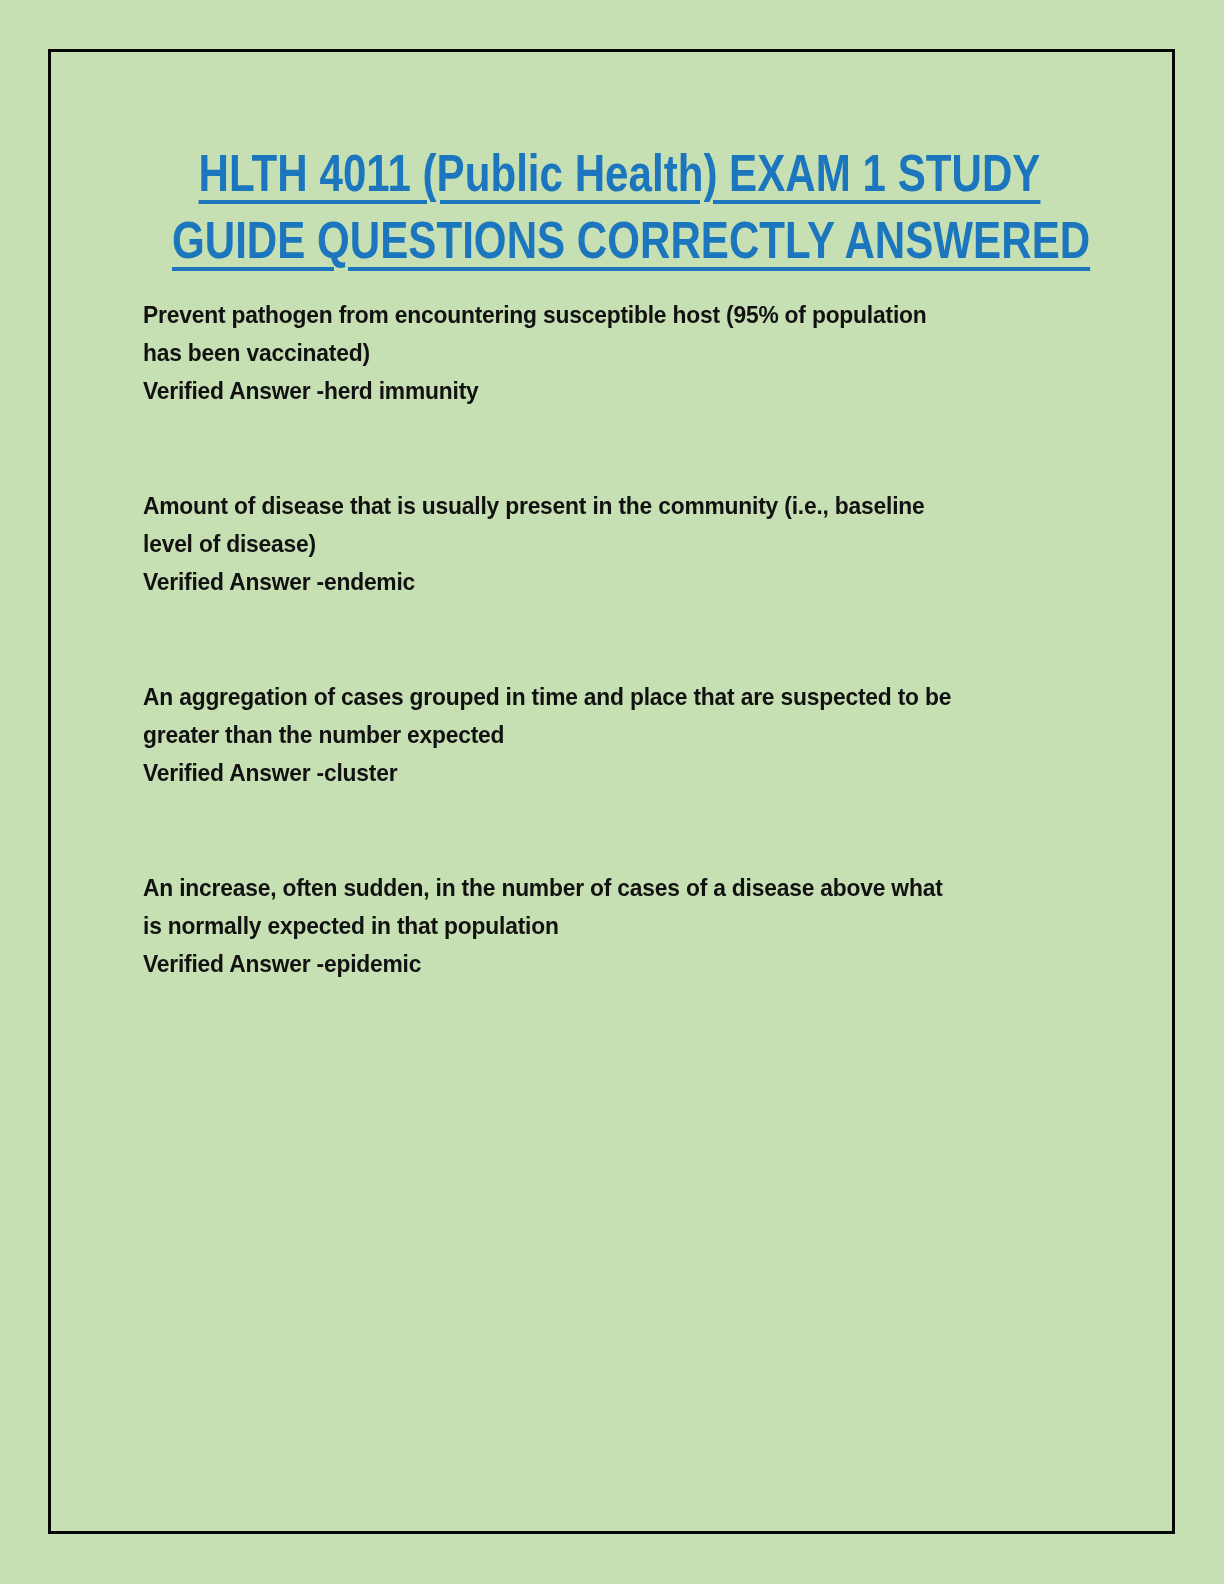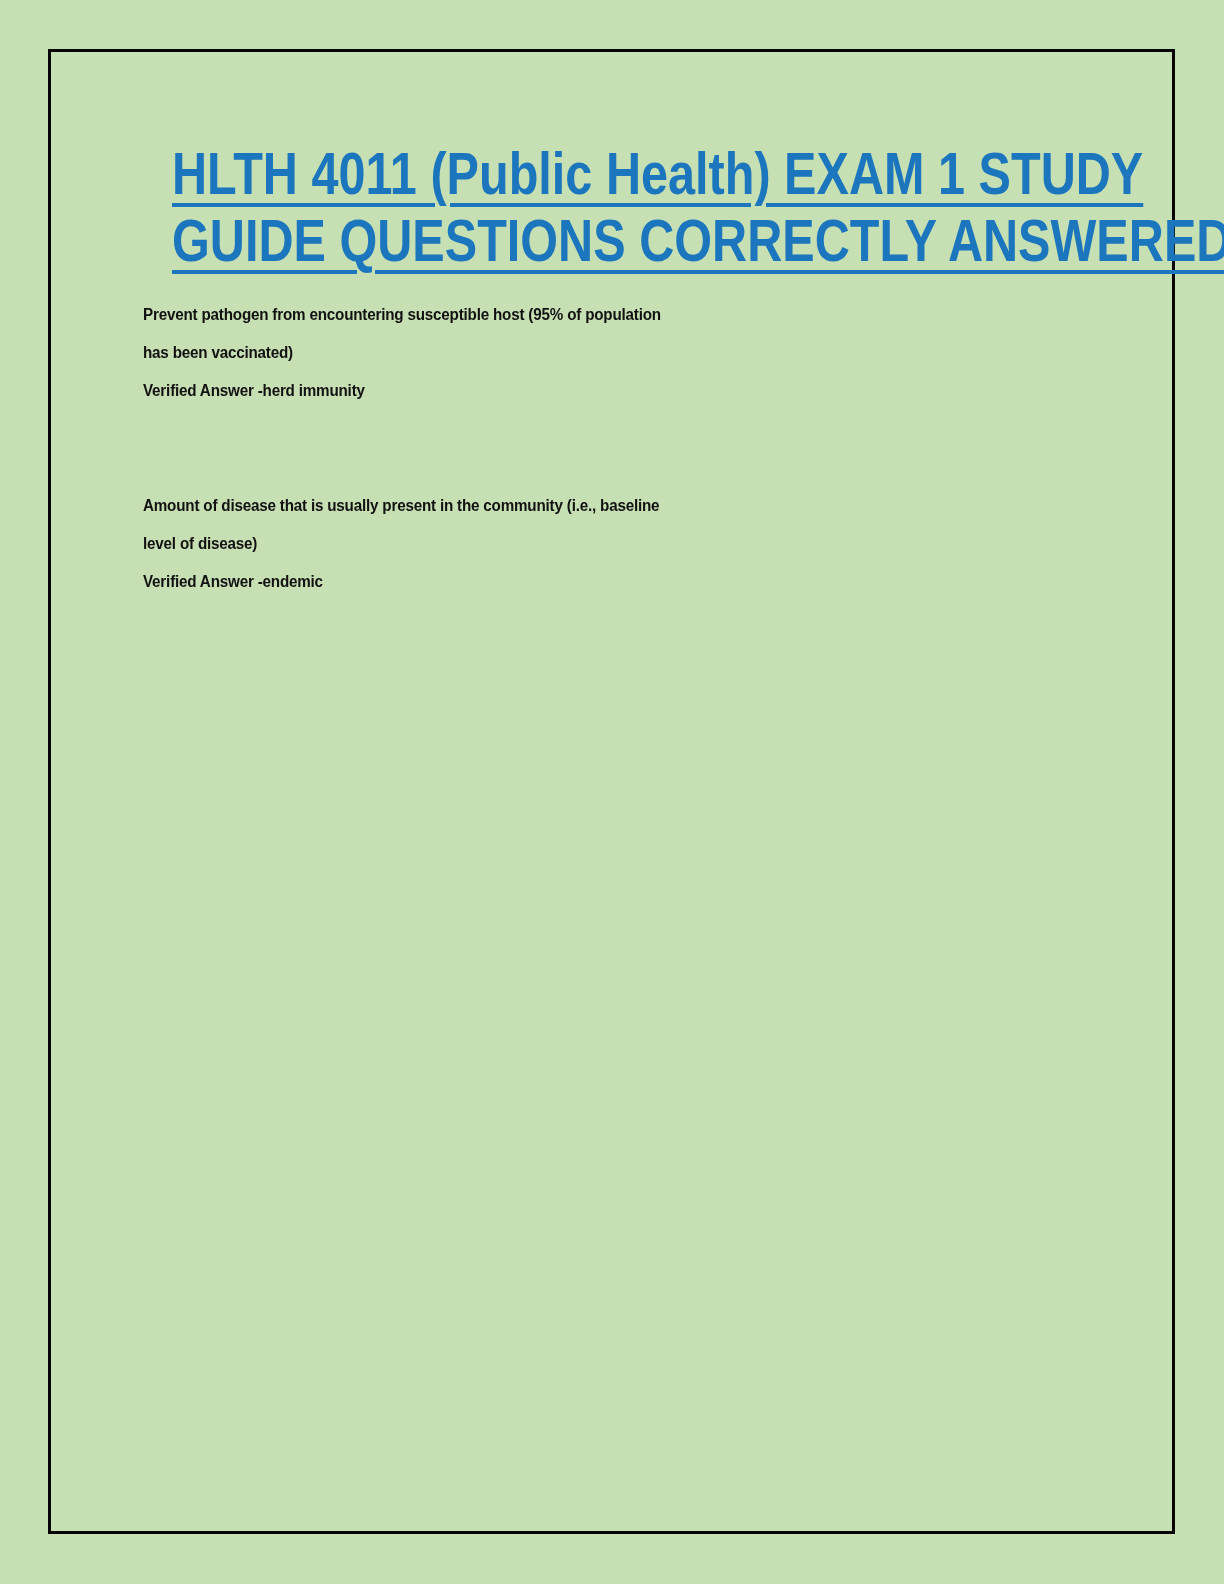--- a/index.html
+++ b/index.html
@@ -21,37 +21,37 @@
     top: 49px;
     width: 1127px;
     height: 1485px;
     border: 3px solid #050505;
     box-sizing: border-box;
   }
   .title {
     margin-top: 88px;
     text-align: center;
     color: #1b76bd;
-    font-size: 60px;
+    font-size: 52px;
     line-height: 67px;
     margin-left: 16px;
   }
   .title-line {
     white-space: nowrap;
     transform: scaleX(0.81);
     transform-origin: 50% 50%;
     text-decoration: underline;
     text-decoration-thickness: 4px;
     text-underline-offset: 9px;
   }
   .qa-list {
     margin-left: 92px;
     margin-right: 10px;
     color: #111111;
-    font-size: 16px;
+    font-size: 24px;
     line-height: 38px;
   }
   .qa-block {
     margin: 0 0 77px 0;
   }
   .qa-block:first-child {
     margin-top: 22px;
   }
   .qa-line {
     white-space: nowrap;
@@ -78,17 +78,27 @@
       <div class="qa-line">Verified Answer -herd immunity</div>
     </div>
 
 
     <div class="qa-block">
       <div class="qa-line">Amount of disease that is usually present in the community (i.e., baseline</div>
       <div class="qa-line">level of disease)</div>
       <div class="qa-line">Verified Answer -endemic</div>
     </div>
 
+    <div class="qa-block">
+      <div class="qa-line">An aggregation of cases grouped in time and place that are suspected to be</div>
+      <div class="qa-line">greater than the number expected</div>
+      <div class="qa-line">Verified Answer -cluster</div>
+    </div>
 
+    <div class="qa-block">
+      <div class="qa-line">An increase, often sudden, in the number of cases of a disease above what</div>
+      <div class="qa-line">is normally expected in that population</div>
+      <div class="qa-line">Verified Answer -epidemic</div>
+    </div>
 
 
   </div>
 </div>
 
 </body></html>

